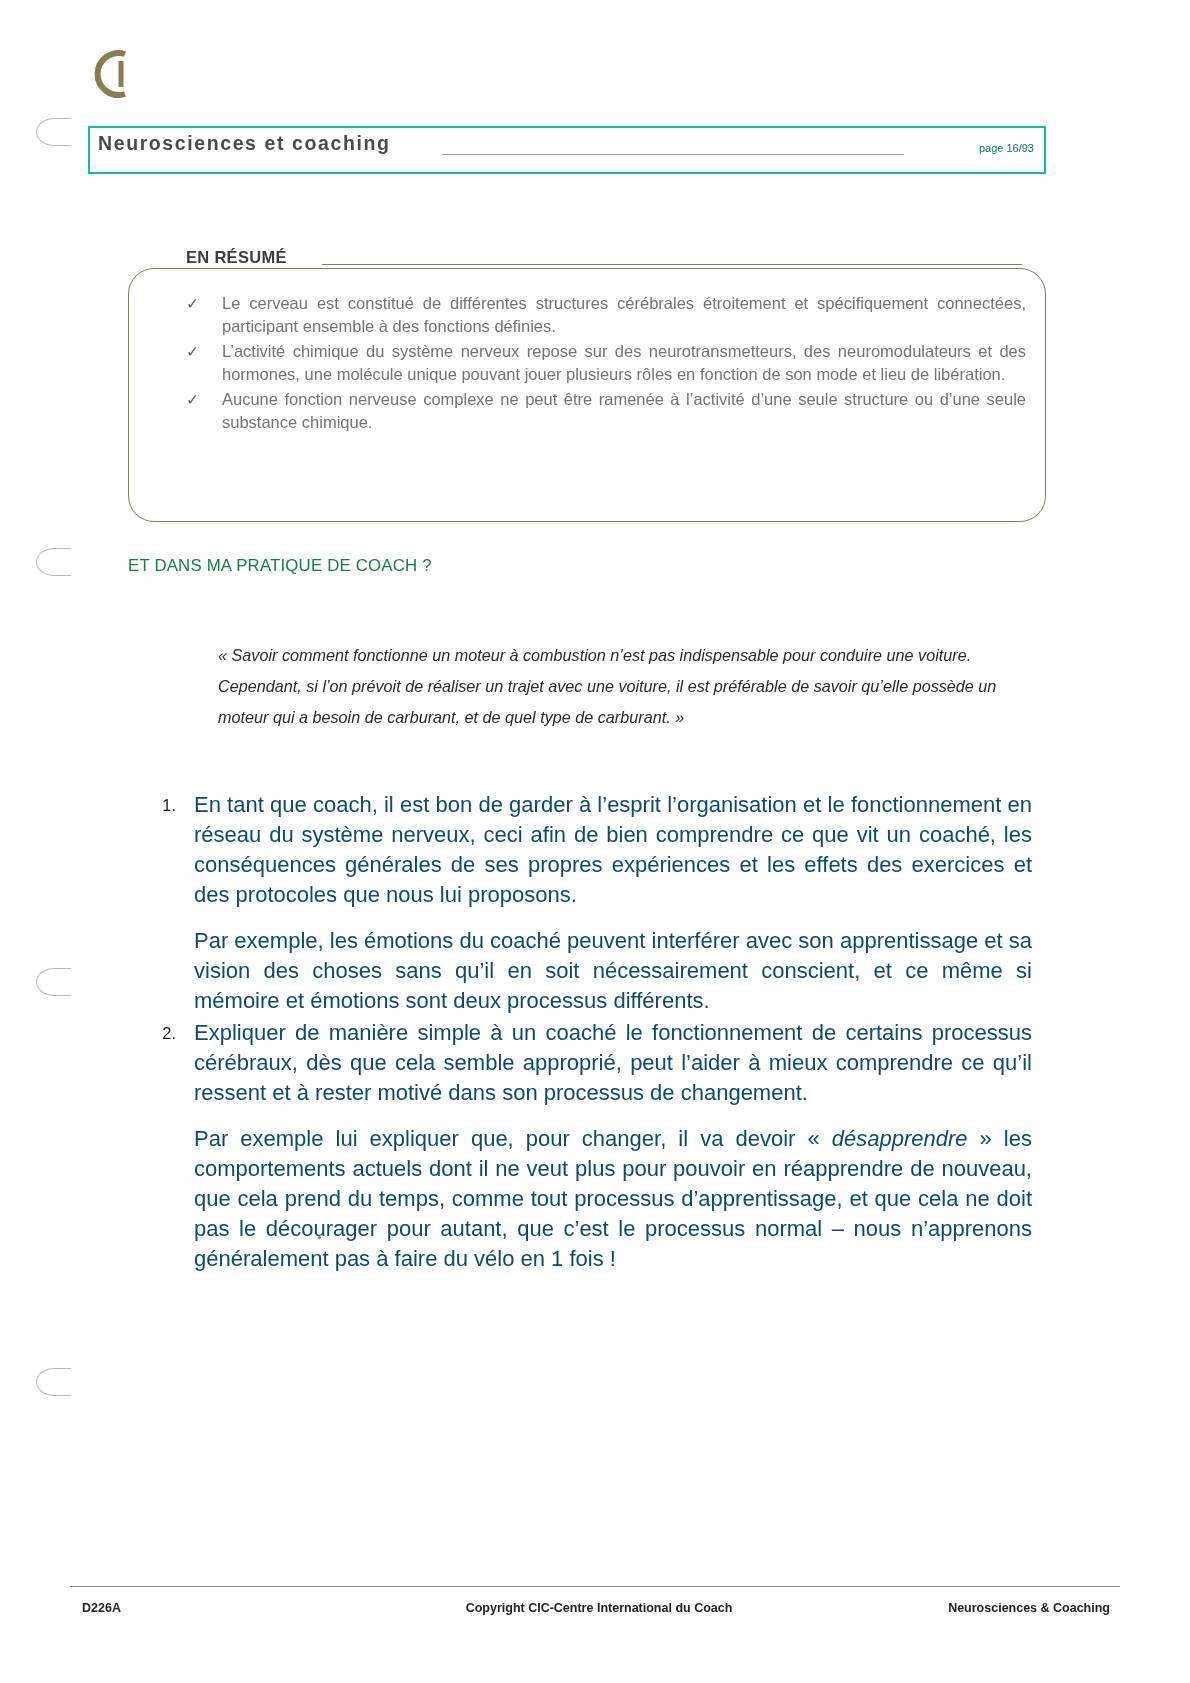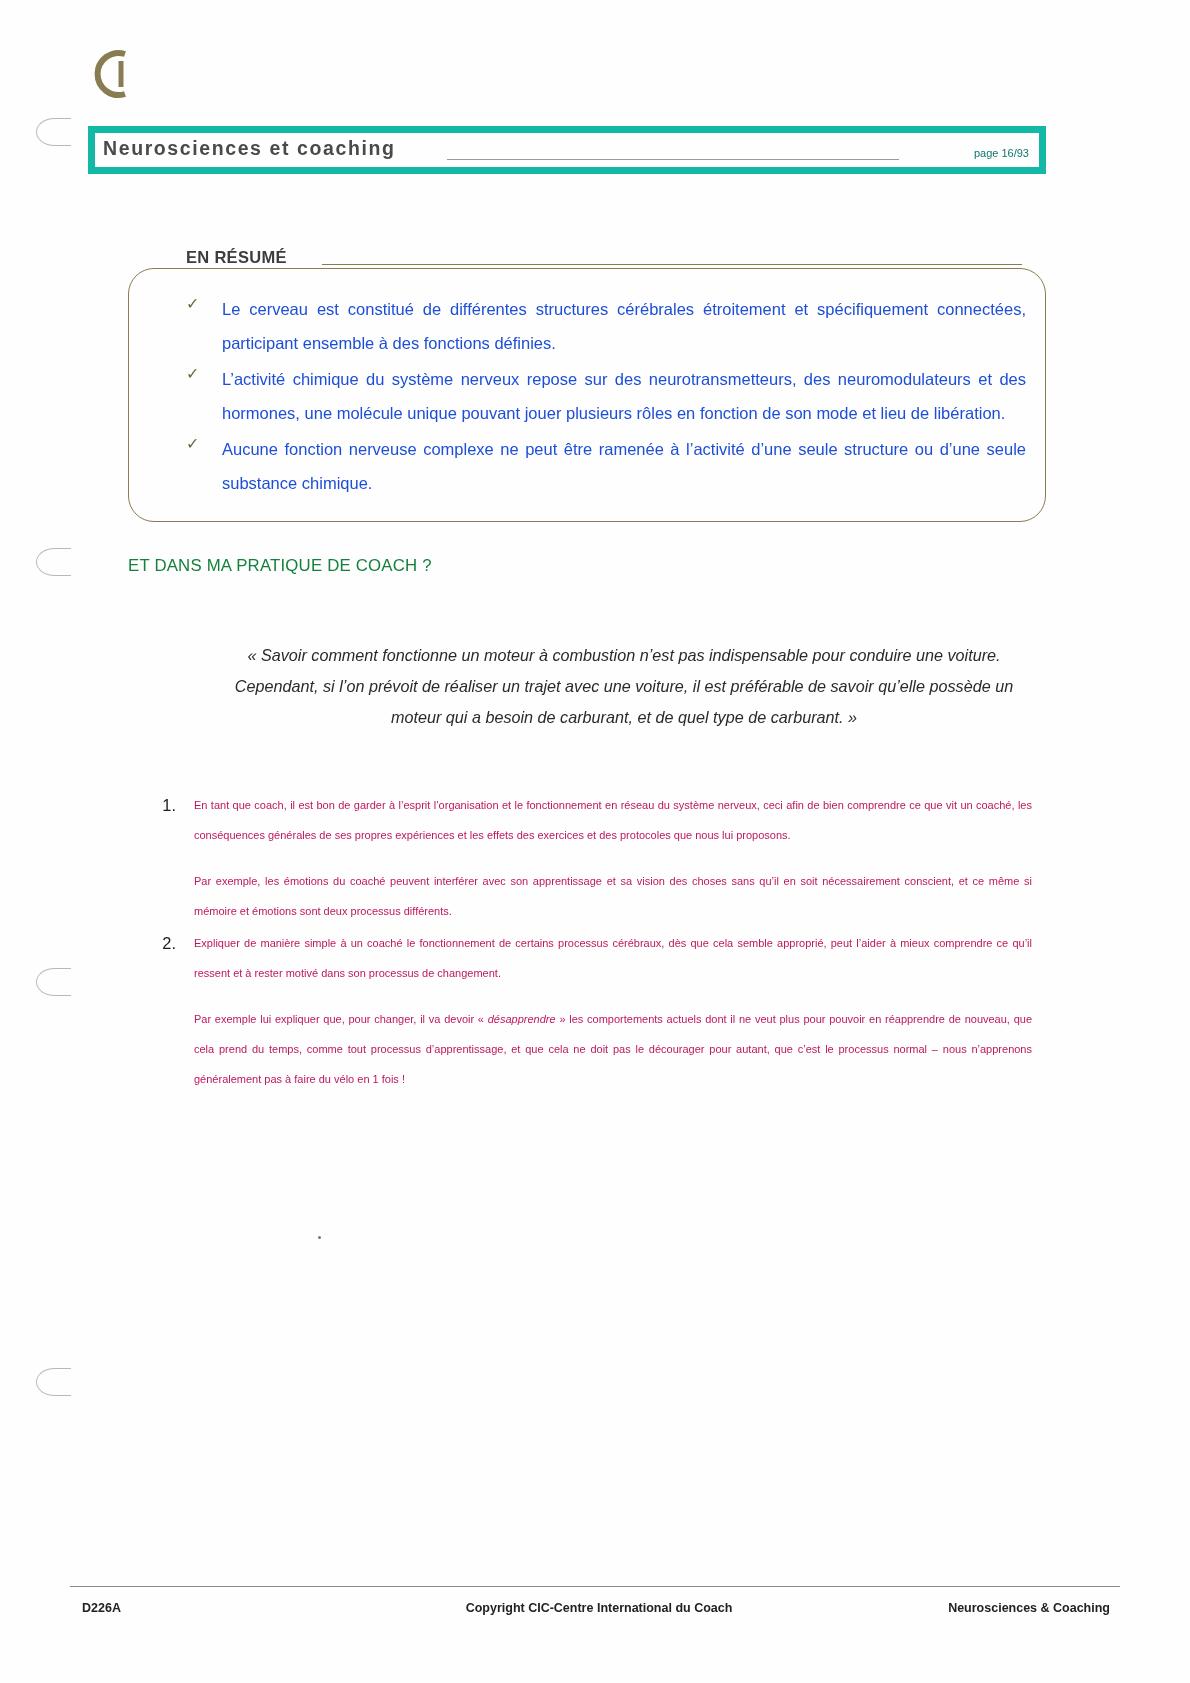--- a/index.html
+++ b/index.html
@@ -40,21 +40,21 @@
     height: 52px;
   }
 
   
   .header {
     position: absolute;
     left: 88px;
     top: 126px;
     width: 958px;
     height: 48px;
-    border: 7px solid #14b8a6;
+    border: 2px solid #14b8a6;
     box-sizing: border-box;
   }
   .header-inner {
     position: absolute;
     left: 0; top: 0; right: 0; bottom: 0;
     display: flex;
     align-items: flex-start;
     justify-content: space-between;
   }
   .header-title {
@@ -122,23 +122,23 @@
   .bullet-check {
     width: 36px;
     flex: 0 0 36px;
     font-size: 16px;
     color: #6f6545;
     padding-top: 2px;
   }
   .bullet-text {
     flex: 1;
     font-size: 16.5px;
-    line-height: 34px;
+    line-height: 23px;
     text-align: justify;
-    color: #1d4ed8;
+    color: #737373;
   }
 
   
   .section-heading {
     position: absolute;
     left: 128px;
     top: 556px;
     font-size: 16.8px;
     font-weight: normal;
     color: #15803d;
@@ -147,21 +147,21 @@
 
   
   .quote {
     position: absolute;
     left: 218px;
     top: 640px;
     width: 812px;
     font-size: 16.2px;
     font-style: italic;
     line-height: 31px;
-    text-align: center;
+    text-align: left;
     color: #2a2a2a;
   }
 
   
   .list {
     position: absolute;
     left: 152px;
     top: 790px;
     width: 880px;
   }
@@ -176,24 +176,24 @@
     line-height: 30px;
     text-align: right;
     padding-right: 18px;
     box-sizing: border-box;
     color: #1d1d1d;
   }
   .li-body {
     flex: 1;
   }
   .para {
-    font-size: 11px;
+    font-size: 22px;
     line-height: 30px;
     text-align: justify;
-    color: #be185d;
+    color: #0c4a6e;
     margin: 0 0 16px 0;
   }
   .para:last-child { margin-bottom: 0; }
   .para .it { font-style: italic; }
 
   
   .footer-rule {
     position: absolute;
     left: 70px;
     top: 1586px;

